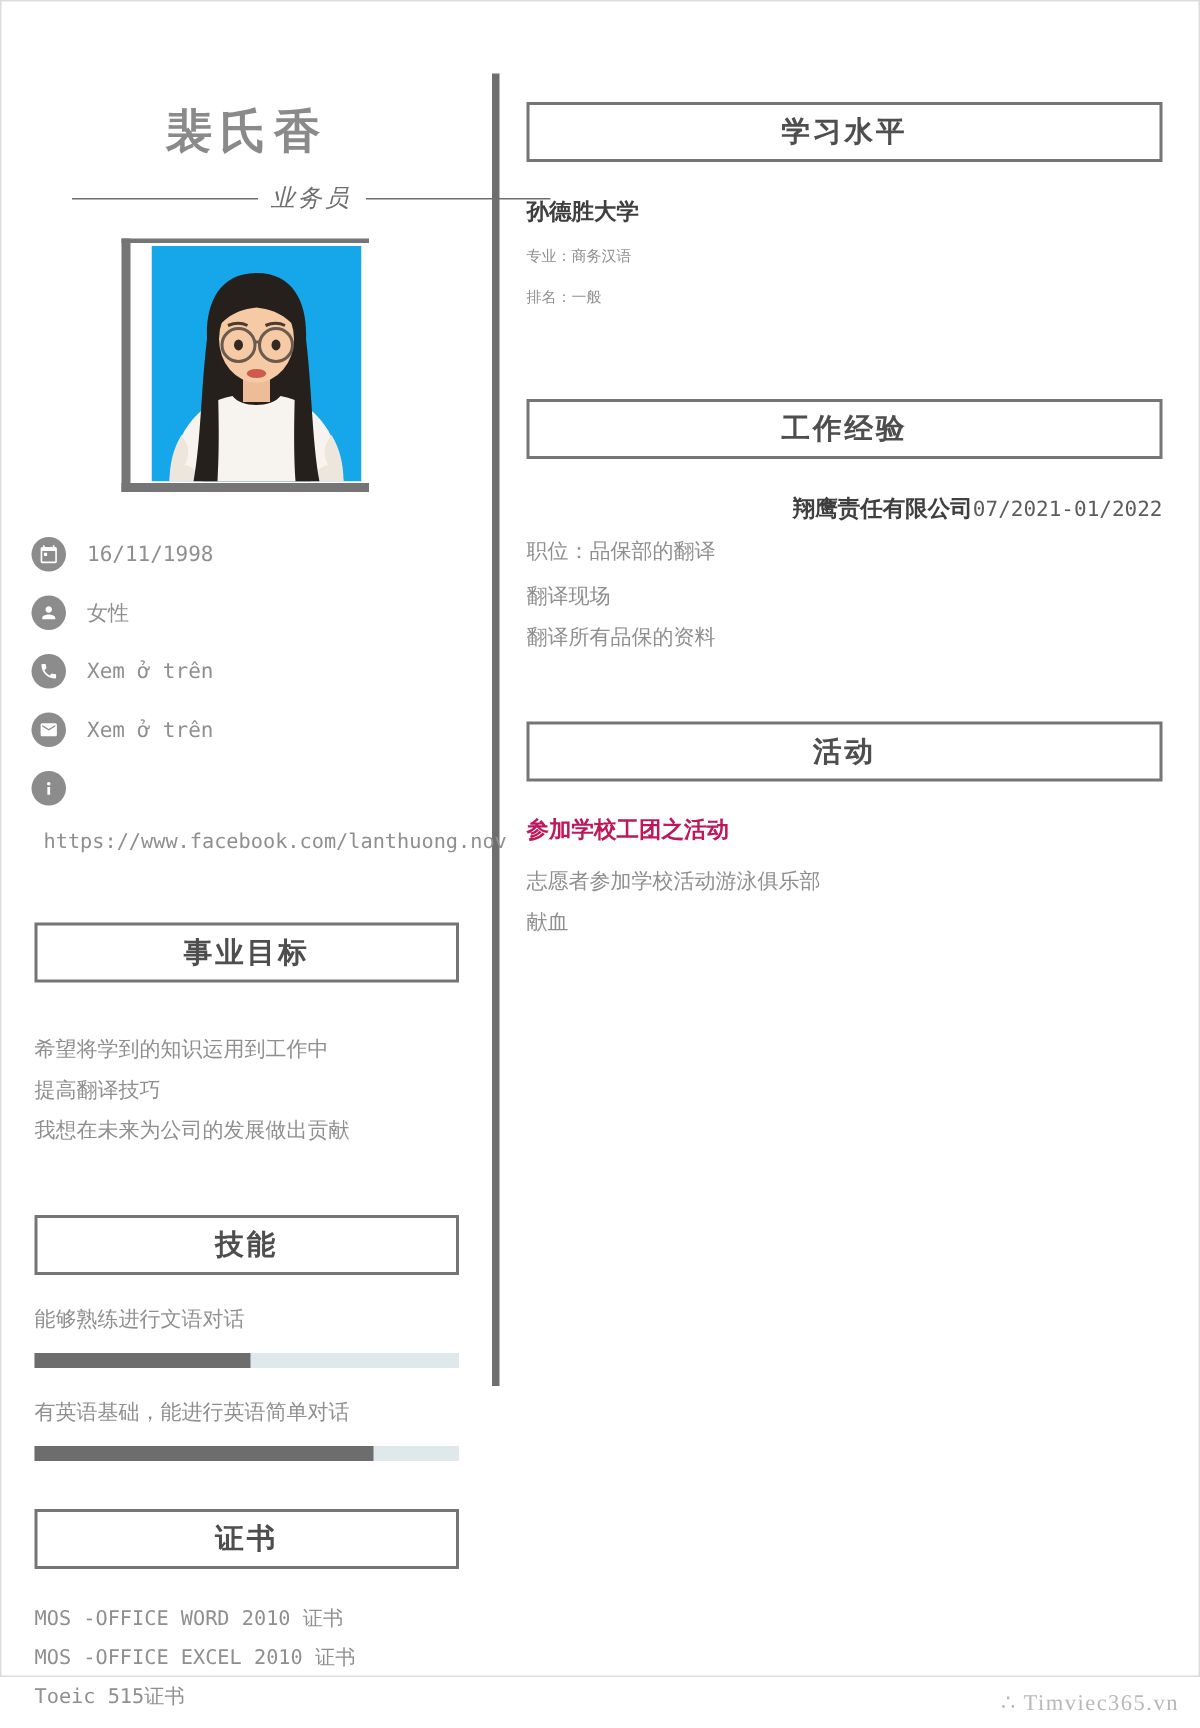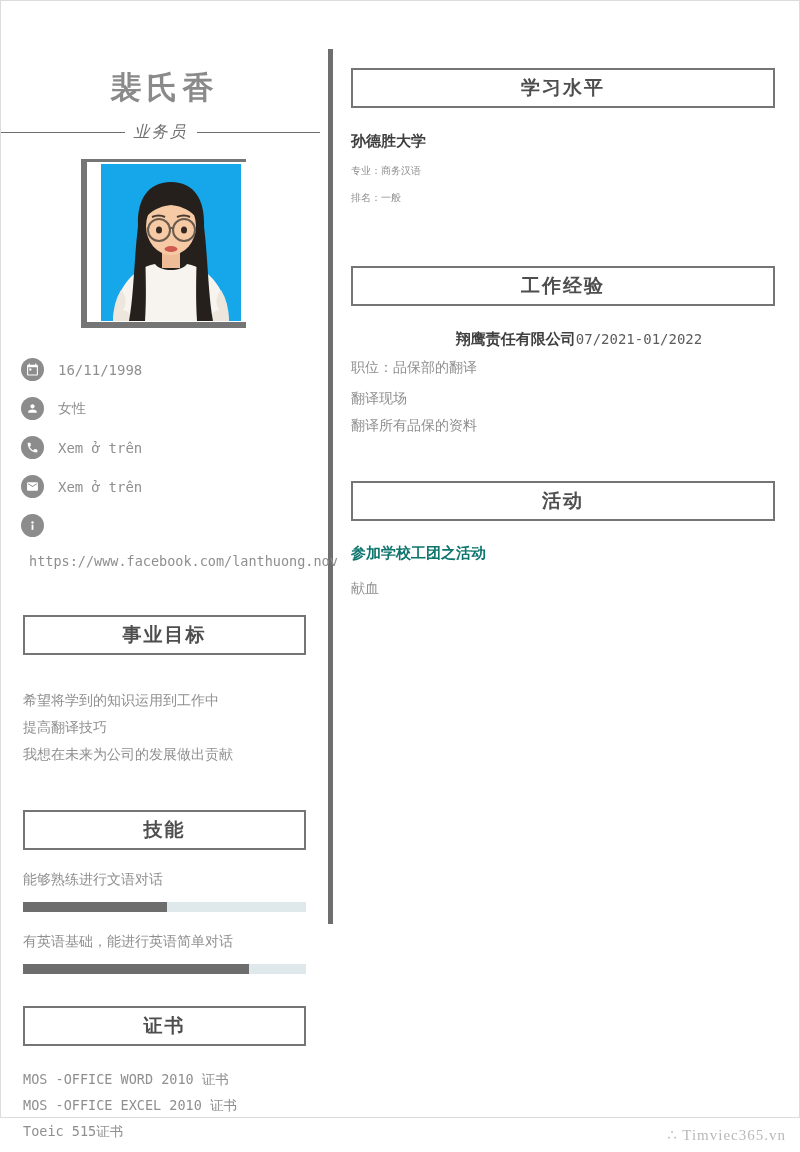--- a/index.html
+++ b/index.html
@@ -7,21 +7,21 @@
   .page{position:relative;width:800px;height:1118px;background:#fff;
         border:1px solid #dcdcdc;box-sizing:border-box;
         font-family:"DejaVu Sans Mono","DejaVu Sans",monospace;color:#8f8f8f;}
   .divider{position:absolute;left:327px;top:48px;width:5px;height:875px;background:#6e6e6e;}
   .left-col{position:absolute;left:0;top:0;width:327px;}
   .right-col{position:absolute;left:350px;top:0;width:424px;}
 
   
   .name{margin-top:66px;text-align:center;font-size:31px;font-weight:bold;
         color:#8a8a8a;letter-spacing:5px;}
-  .subtitle-row{display:flex;align-items:center;width:319px;margin-top:13px;}
+  .subtitle-row{display:flex;align-items:center;width:319px;margin-top:13px;padding-left:47px;}
   .rule{flex:1;height:1px;background:#6e6e6e;}
   .subtitle{margin:0 9px;font-style:italic;font-size:16px;color:#6e6e6e;letter-spacing:2px;white-space:nowrap;}
 
   .photo-wrap{position:relative;margin:16px 0 0 80px;width:165px;height:169px;}
   .photo-frame{position:absolute;left:0;top:0;width:165px;height:169px;box-sizing:border-box;
         border-left:6px solid #757575;border-top:3px solid #757575;border-bottom:6px solid #757575;}
   .photo{position:absolute;left:20px;top:5px;width:140px;height:157px;display:block;}
 
   .contact-list{list-style:none;margin:30px 0 0 20px;padding:0;}
   .contact-item{display:flex;align-items:center;margin-bottom:16px;min-height:23px;}
@@ -42,27 +42,27 @@
   .skill-fill{height:100%;background:#6d6d6d;}
   .certs{margin-top:32px;}
   .cert-lines{margin-top:20px;font-size:13.5px;line-height:26px;}
 
   
   .rsection-first{margin-top:67px;}
   .edu-school{margin-top:24px;font-size:15px;font-weight:bold;color:#3f3f3f;}
   .edu-line{margin-top:13px;font-size:10px;}
   .experience{margin-top:61px;}
   .job{margin-top:24px;}
-  .job-head{display:flex;justify-content:center;align-items:baseline;margin-left:32px;}
+  .job-head{display:flex;justify-content:flex-end;align-items:baseline;margin-left:32px;}
   .job-company{font-size:15px;font-weight:bold;color:#3f3f3f;}
   .job-period{font-size:14px;color:#5c5c5c;}
   .job-position{margin-top:10px;font-size:14px;}
   .job-details{margin-top:8px;font-size:14px;line-height:26.5px;}
   .activities{margin-top:43px;}
-  .act-head{margin-top:23px;font-size:15px;font-weight:bold;color:#0f766e;}
+  .act-head{margin-top:23px;font-size:15px;font-weight:bold;color:#be185d;}
   .act-lines{margin-top:12px;font-size:14px;line-height:26.5px;}
 
   .footer{display:flex;justify-content:flex-end;padding:8px 14px 0 0;}
   .watermark{font-size:15px;color:#b9b9b9;letter-spacing:1px;text-decoration:none;}
 </style>
 </head>
 <body>
 
 <div class="canvas">
   <div class="page">
@@ -199,20 +199,21 @@
             <div>翻译所有品保的资料</div>
           </div>
         </div>
 
       </div>
 
       <div class="activities">
         <div class="sec-box">活动</div>
         <div class="act-head">参加学校工团之活动</div>
         <div class="act-lines">
+          <div>志愿者参加学校活动游泳俱乐部</div>
           <div>献血</div>
         </div>
       </div>
     </div>
   </div>
 
   <div class="footer">
     <a class="watermark">∴ Timviec365.vn</a>
   </div>
 </div>

